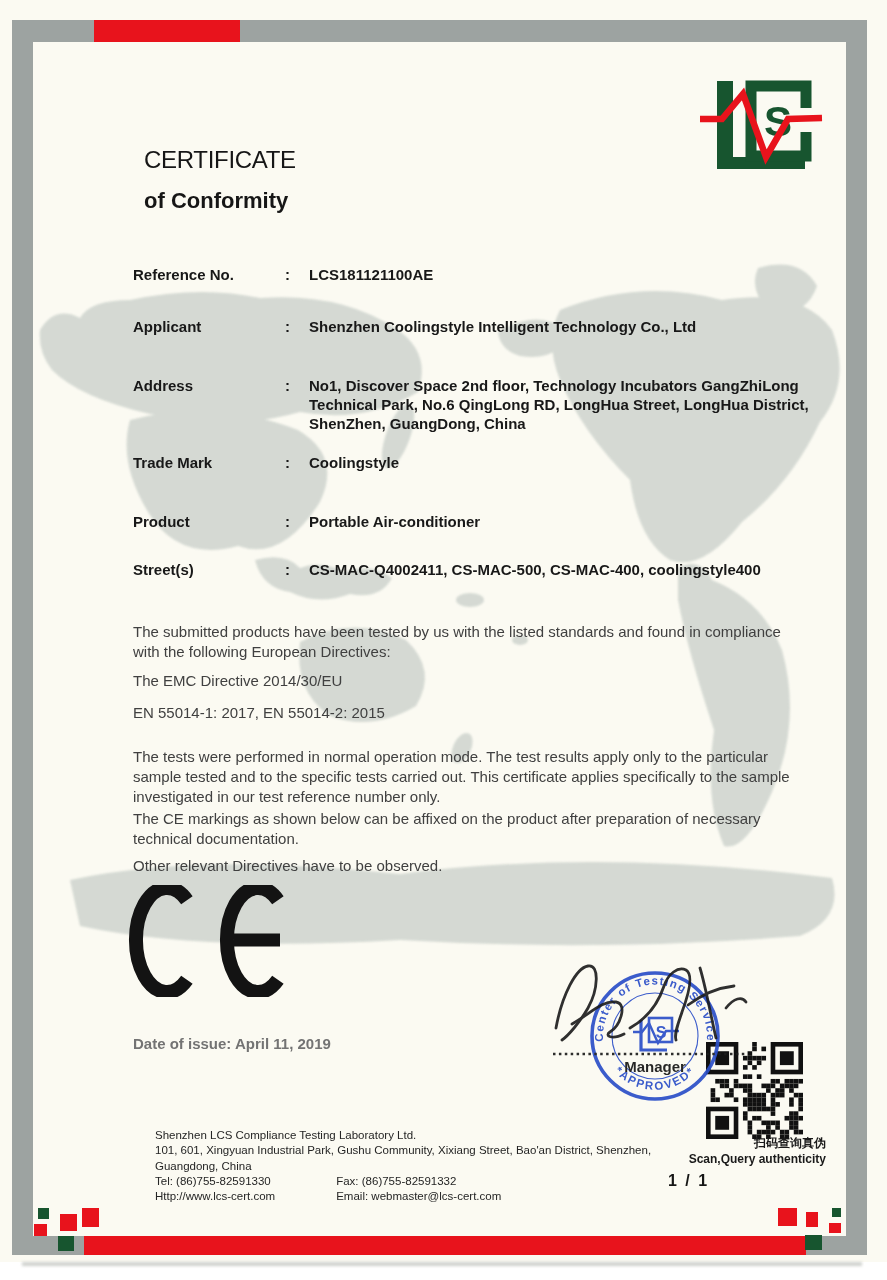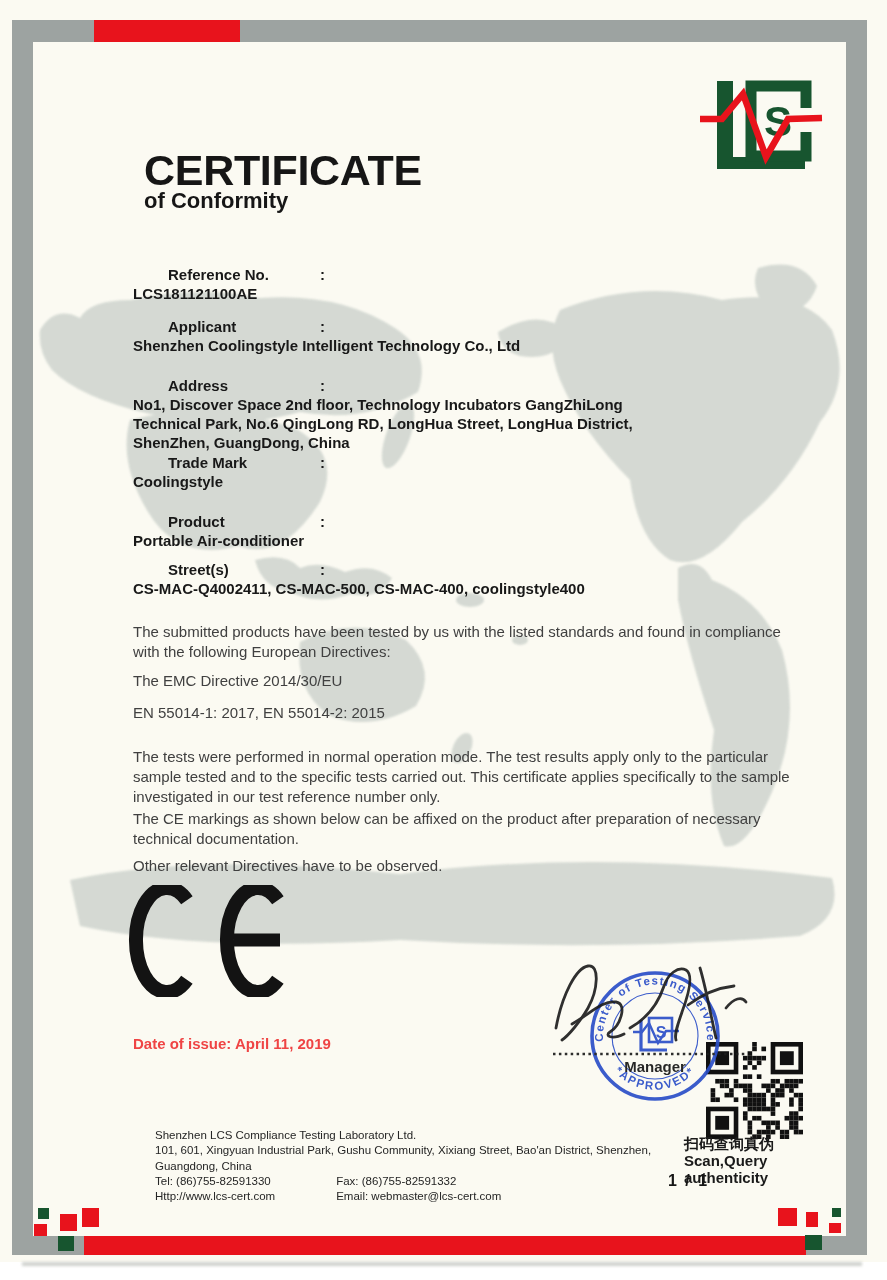--- a/index.html
+++ b/index.html
@@ -6,36 +6,36 @@
   body{width:887px;height:1280px;position:relative;font-family:"Liberation Sans",sans-serif;color:#1f1f1f;overflow:hidden;}
   .abs{position:absolute;}
   .paper{left:0;top:0;width:887px;height:1262px;background:#fbfaf2;}
   .scan-edge{left:22px;top:1262px;width:840px;height:4px;background:#cfd1cd;filter:blur(1.5px);}
   
   .bar{background:#9da3a1;}
   .red{background:#e8131c;}
   .green{background:#17552f;}
   .map-svg{left:0;top:0;filter:blur(1.1px);opacity:.95;pointer-events:none;}
   
-  .title{left:144px;top:146px;font-size:43px;font-weight:bold;letter-spacing:-0.3px;color:#161616;}
+  .title{left:144px;top:146px;font-size:24px;font-weight:normal;letter-spacing:-0.3px;color:#161616;}
   .subtitle{left:144px;top:188px;font-size:22px;font-weight:bold;color:#161616;}
   
   .field{left:133px;width:710px;font-size:15px;font-weight:bold;line-height:19px;color:#181818;}
-  .flabel{display:inline-block;width:152px;vertical-align:top;margin-left:35px;}
+  .flabel{display:inline-block;width:152px;vertical-align:top;}
   .fcolon{display:inline-block;width:24px;vertical-align:top;}
   .fvalue{display:inline-block;width:524px;vertical-align:top;}
   
   .para{left:133px;width:668px;font-size:15px;line-height:20px;color:#404040;}
   .bold{font-weight:normal;}
-  .date{left:133px;top:1035px;font-size:15px;font-weight:bold;color:#ef4444;}
+  .date{left:133px;top:1035px;font-size:15px;font-weight:bold;color:#737373;}
   
   .footer{left:155px;top:1128px;font-size:11.5px;line-height:15.3px;color:#252525;width:560px;}
   .fcol1{display:inline-block;width:178px;}
   .pageno{left:668px;top:1172px;font-size:16px;font-weight:bold;letter-spacing:2px;color:#161616;}
-  .qr-caption{left:684px;width:142px;text-align:left;font-size:15px;font-weight:bold;color:#1a1a1a;}
+  .qr-caption{left:684px;width:142px;text-align:right;font-size:12px;font-weight:bold;color:#1a1a1a;}
   svg{display:block;}
 </style>
 </head>
 <body>
 
 <div class="abs paper"></div>
 
 <svg class="abs map-svg" width="887" height="1280" viewBox="0 0 887 1280">
   <g fill="#d3d8d2">
     <path d="M40,330 Q55,305 80,318 Q90,300 130,300 Q200,285 260,298 Q340,292 395,328 Q432,352 418,392 Q365,424 300,412 Q230,432 150,414 Q80,398 52,370 Q38,352 40,330 Z"></path>

